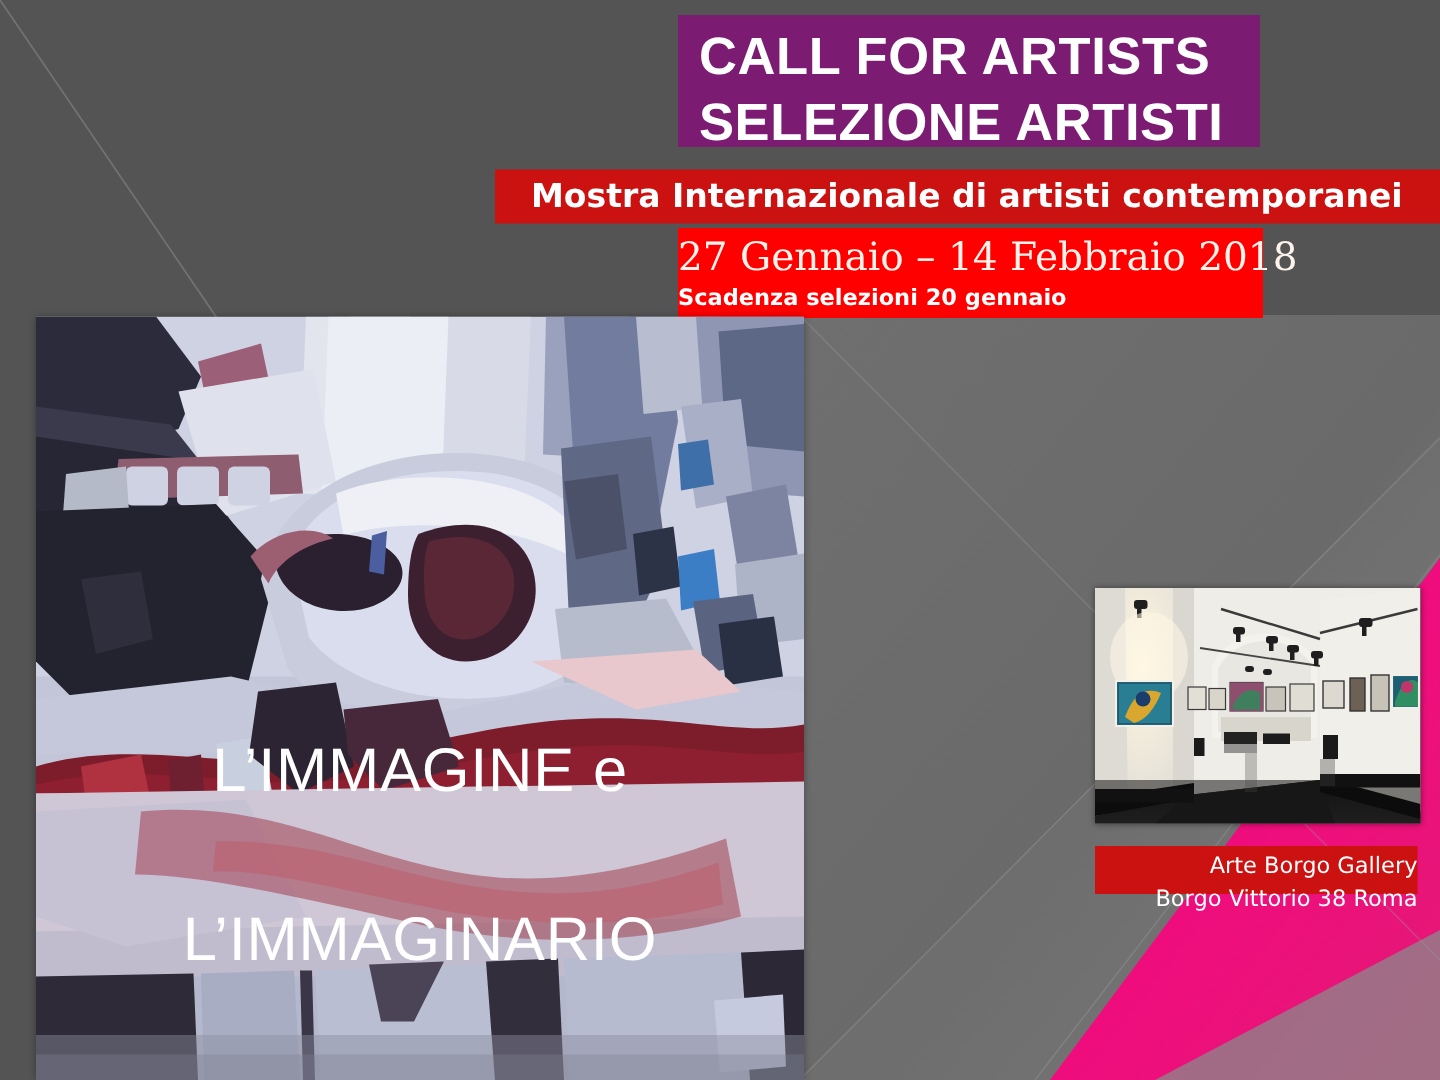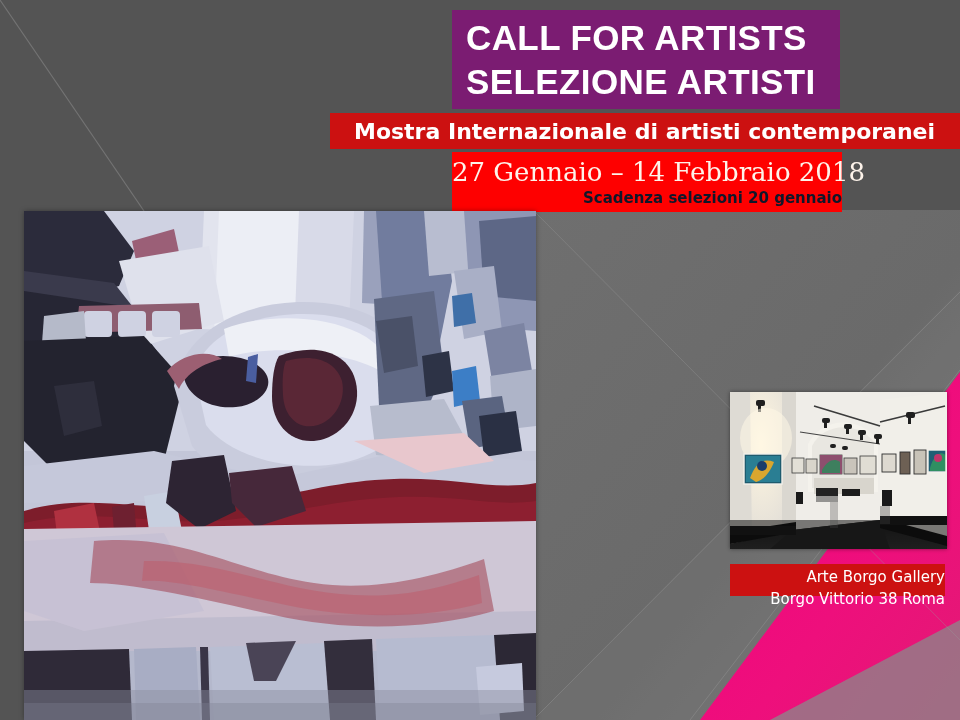--- a/index.html
+++ b/index.html
@@ -9,38 +9,38 @@
   #slide{position:relative;width:960px;height:720px;overflow:hidden;
          background:#545454;}
 
   
   .bg-layer{position:absolute;inset:0;}
   .bg-dark{background:#545454;}
   .bg-panel{position:absolute;left:0;top:0;width:960px;height:720px;}
   .bg-panel svg{display:block;}
 
   
-  #purple-box{position:absolute;left:452px;top:10px;width:388px;height:99px;
+  #purple-box{position:absolute;left:452px;top:10px;width:388px;height:88px;
               background:#7b1c72;}
   #purple-box .ln{color:#ffffff;font-size:35px;font-weight:bold;
                   letter-spacing:.4px;line-height:44px;padding-left:14px;
                   white-space:nowrap;}
   #purple-box .ln:first-child{padding-top:6px;}
 
   #subtitle-bar{position:absolute;left:330px;top:113px;width:630px;height:36px;
                 background:#cc1111;display:flex;align-items:center;}
   #subtitle-bar span{color:#ffffff;font-size:22px;font-weight:bold;
                      padding-left:24px;white-space:nowrap;
                      font-family:"DejaVu Sans",sans-serif;}
 
   #date-box{position:absolute;left:452px;top:152px;width:390px;height:60px;
-            background:#fe0000;text-align:right;}
+            background:#fe0000;text-align:left;}
   #date-line{color:#fdf3ea;font-size:26px;line-height:34px;padding-top:3px;
              font-family:"DejaVu Serif",serif;white-space:nowrap;}
-  #deadline-line{color:#0f172a;font-size:15px;font-weight:bold;line-height:18px;
+  #deadline-line{color:#ffffff;font-size:15px;font-weight:bold;line-height:18px;
                  font-family:"DejaVu Sans",sans-serif;white-space:nowrap;}
 
   
   #artwork{position:absolute;left:24px;top:211px;width:512px;height:509px;
            overflow:hidden;box-shadow:0 0 5px rgba(0,0,0,.35);}
   #artwork svg{display:block;}
 
   #art-title{position:absolute;left:24px;top:211px;width:512px;height:509px;
              pointer-events:none;}
   #art-title div{position:absolute;width:100%;text-align:center;color:#fff;
@@ -207,20 +207,24 @@
       <polygon points="300,430 348,428 352,509 306,509" fill="#332e3c"></polygon>
       <polygon points="352,428 470,424 476,509 356,509" fill="#b6bbd0"></polygon>
       <polygon points="470,424 512,422 512,509 476,509" fill="#2c2835"></polygon>
       <polygon points="452,456 498,452 500,500 456,504" fill="#c6cade"></polygon>
 
       <rect x="0" y="479" width="512" height="30" fill="#8b8f9f" opacity="0.45"></rect>
       <rect x="0" y="492" width="512" height="17" fill="#7e8292" opacity="0.35"></rect>
     </svg>
   </div>
 
+  <div id="art-title">
+    <div id="art-line1">L’IMMAGINE e</div>
+    <div id="art-line2">L’IMMAGINARIO</div>
+  </div>
 
   <div id="gallery">
     <svg width="217" height="157" viewBox="0 0 217 157">
       <defs>
         <radialGradient id="spot1" cx="0.5" cy="0.35" r="0.6">
           <stop offset="0%" stop-color="#fff6e0"></stop>
           <stop offset="100%" stop-color="#e4e0d8"></stop>
         </radialGradient>
         <linearGradient id="floor" x1="0" y1="0" x2="0" y2="1">
           <stop offset="0%" stop-color="#101010"></stop>

